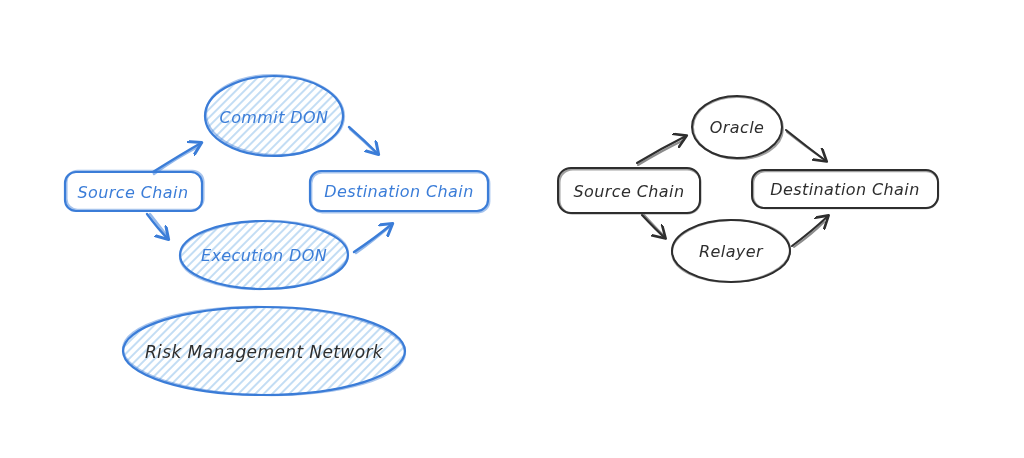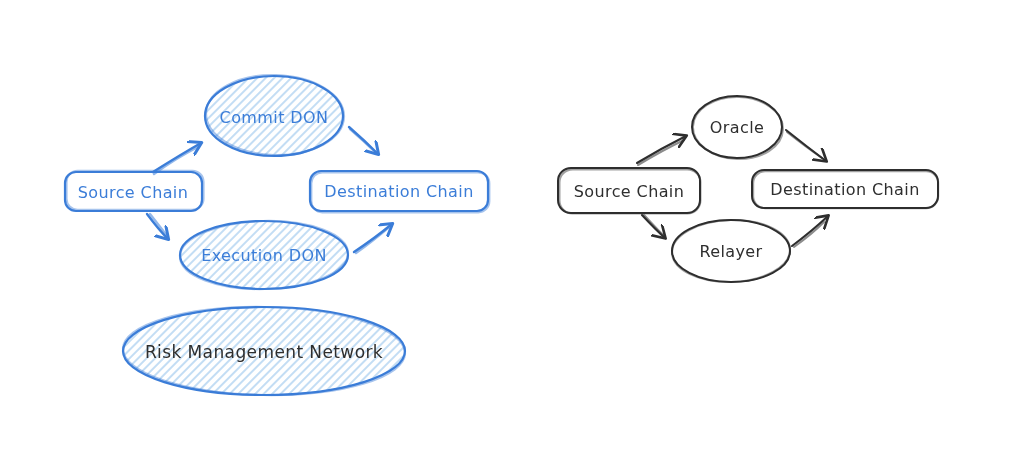--- a/index.html
+++ b/index.html
@@ -8,20 +8,21 @@
     --ink:#2e2e2e;
     --bg:#ffffff;
   }
   html,body{margin:0;padding:0;background:var(--bg);}
   .canvas{
     position:relative;
     width:992px;height:458px;
     background:var(--bg);
     overflow:hidden;
     font-family:"DejaVu Sans", sans-serif;
+    font-style:italic;
   }
   svg{display:block;}
   .shape{fill:none;stroke-linecap:round;stroke-linejoin:round;}
   .blue-stroke{stroke:var(--blue);stroke-width:2.2;}
   .ink-stroke{stroke:var(--ink);stroke-width:2;}
   .dup{opacity:.45;}
   .hatched{fill:url(#hatchBlue);}
   .whitefill{fill:#ffffff;}
   .arrow{fill:none;stroke-linecap:round;}
   .arrow.blue-stroke{stroke-width:2.4;}

